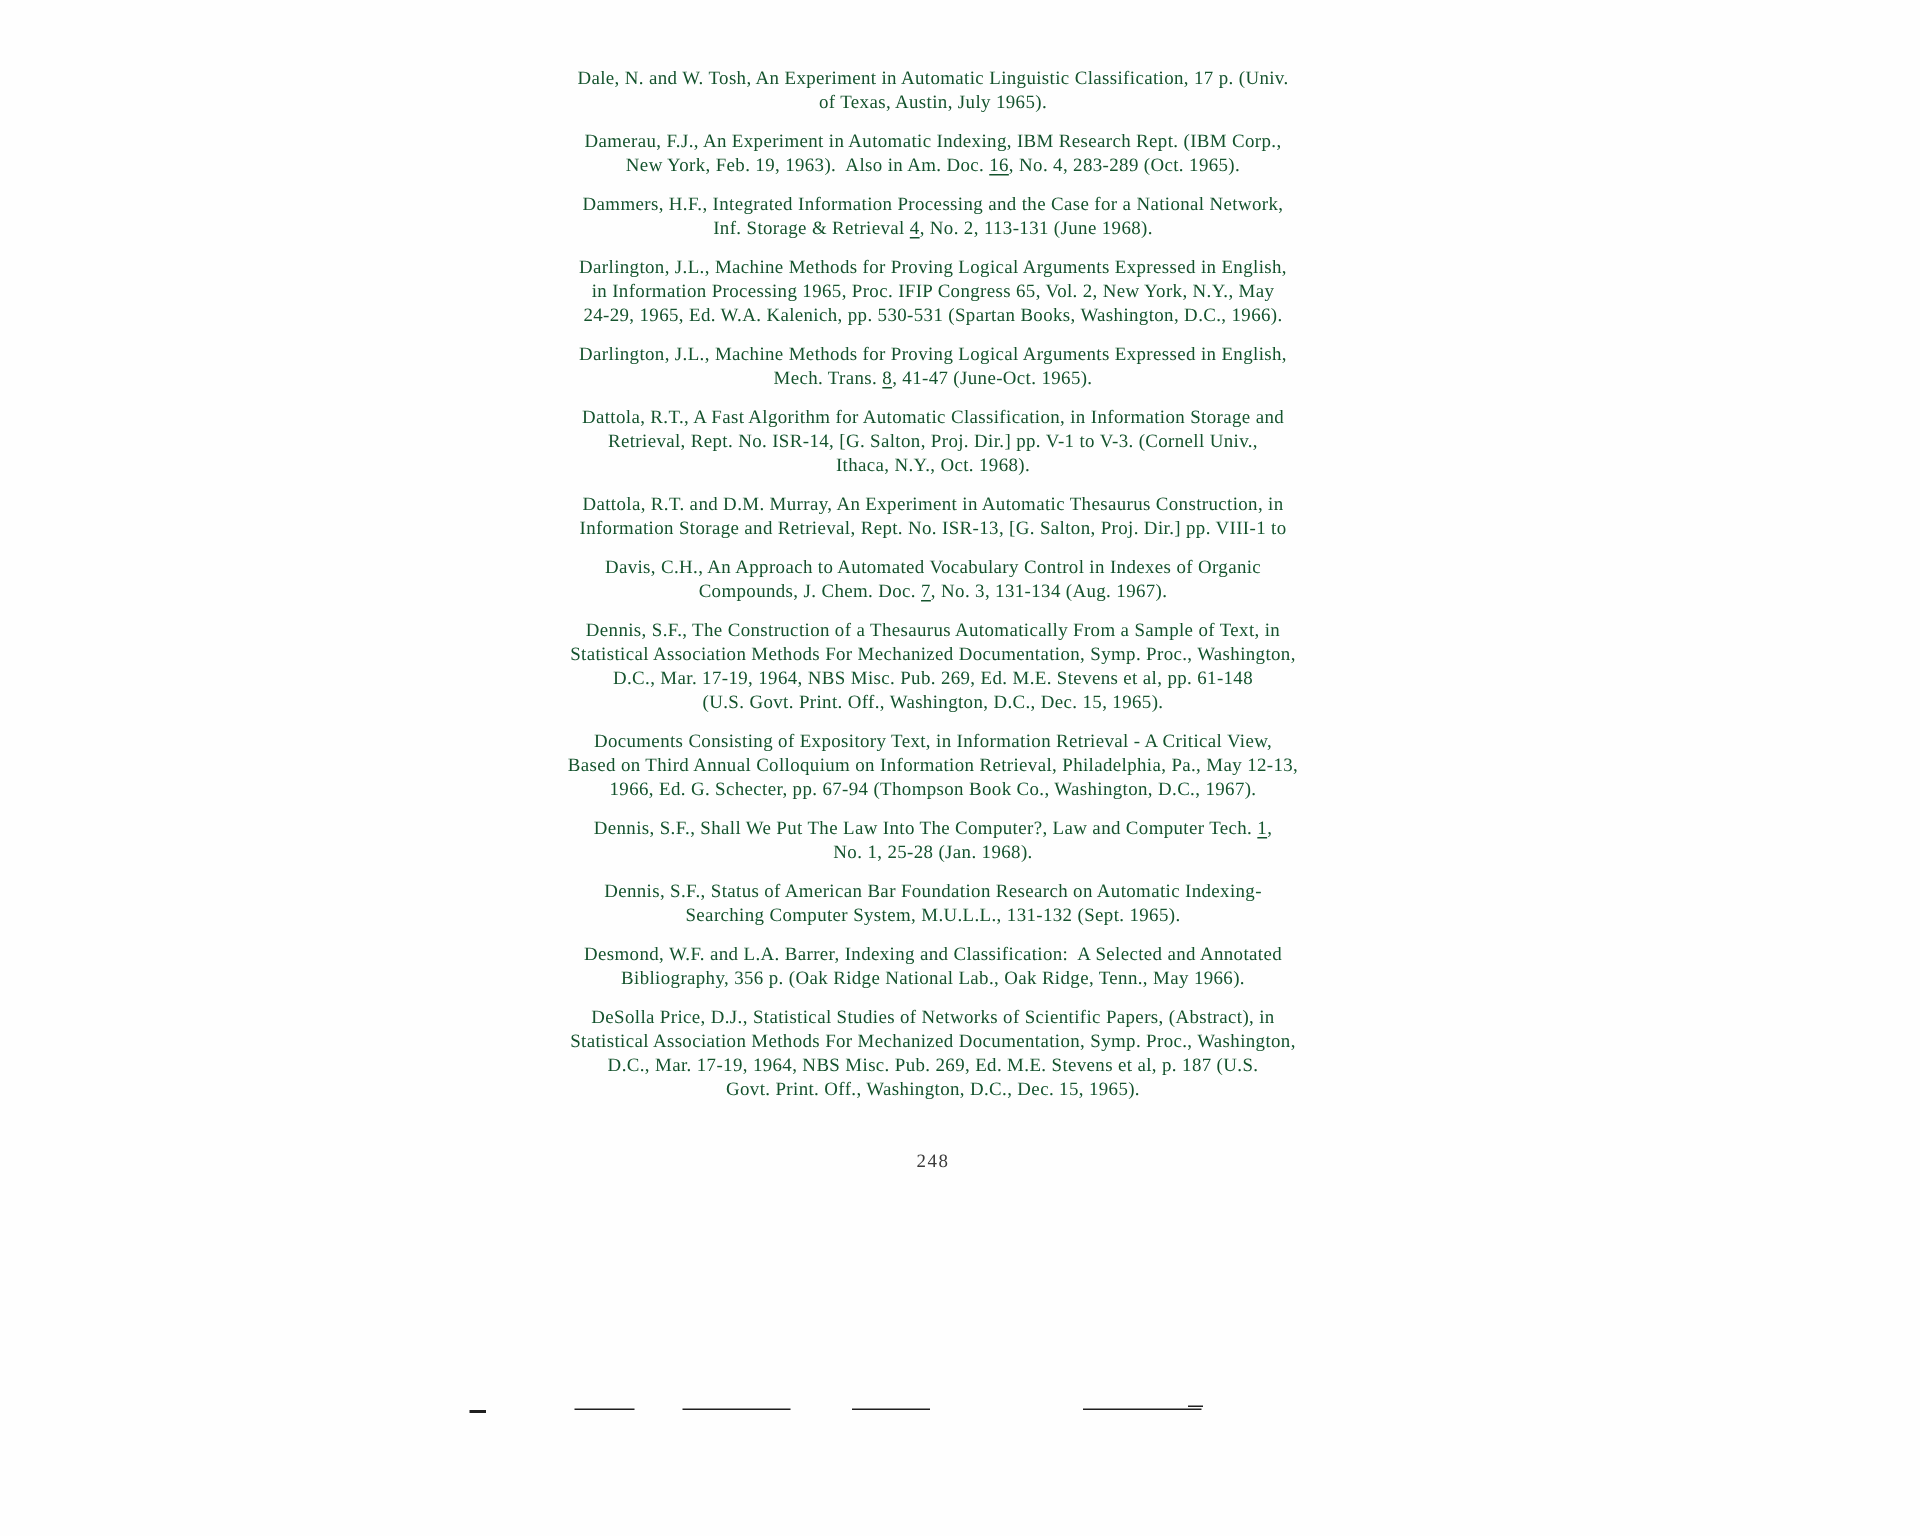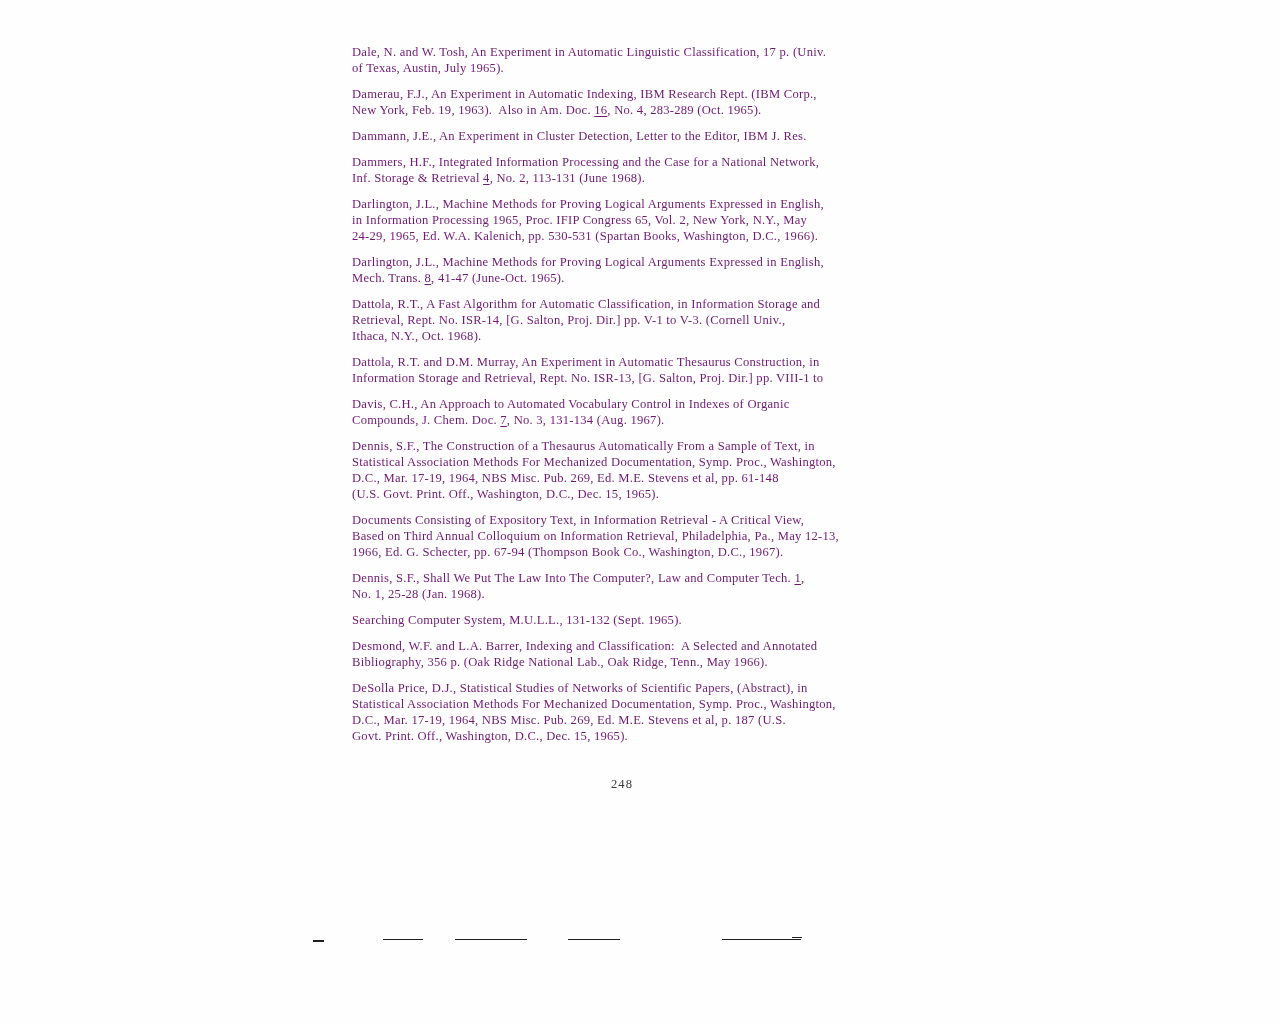--- a/index.html
+++ b/index.html
@@ -23,21 +23,22 @@
   }
   .ref {
     margin: 0 0 10px 0;
   }
   .line {
     white-space: pre;
     font-size: 12.6px;
     line-height: 16px;
     height: 16px;
     letter-spacing: 0.25px;
-    color: #701a75;
+    color: #14532d;
+    text-align: center;
   }
   .u {
     text-decoration: underline;
     text-underline-offset: 2px;
   }
   .page-number {
     margin-top: 33px;
     text-align: center;
     font-size: 12.6px;
     letter-spacing: 1px;
@@ -63,21 +64,20 @@
     <div id="refs">
         <div class="ref">
           <div class="line"><span>Dale, N. and W. Tosh, An Experiment in Automatic Linguistic Classification, 17 p. (Univ.</span></div>
           <div class="line"><span>of Texas, Austin, July 1965).</span></div>
         </div>
         <div class="ref">
           <div class="line"><span>Damerau, F.J., An Experiment in Automatic Indexing, IBM Research Rept. (IBM Corp.,</span></div>
           <div class="line"><span>New York, Feb. 19, 1963).  Also in Am. Doc. </span><span class="u">16</span><span>, No. 4, 283-289 (Oct. 1965).</span></div>
         </div>
         <div class="ref">
-          <div class="line"><span>Dammann, J.E., An Experiment in Cluster Detection, Letter to the Editor, IBM J. Res.</span></div>
         </div>
         <div class="ref">
           <div class="line"><span>Dammers, H.F., Integrated Information Processing and the Case for a National Network,</span></div>
           <div class="line"><span>Inf. Storage &amp; Retrieval </span><span class="u">4</span><span>, No. 2, 113-131 (June 1968).</span></div>
         </div>
         <div class="ref">
           <div class="line"><span>Darlington, J.L., Machine Methods for Proving Logical Arguments Expressed in English,</span></div>
           <div class="line"><span>in Information Processing 1965, Proc. IFIP Congress 65, Vol. 2, New York, N.Y., May</span></div>
           <div class="line"><span>24-29, 1965, Ed. W.A. Kalenich, pp. 530-531 (Spartan Books, Washington, D.C., 1966).</span></div>
         </div>
@@ -107,20 +107,21 @@
         <div class="ref">
           <div class="line"><span>Documents Consisting of Expository Text, in Information Retrieval - A Critical View,</span></div>
           <div class="line"><span>Based on Third Annual Colloquium on Information Retrieval, Philadelphia, Pa., May 12-13,</span></div>
           <div class="line"><span>1966, Ed. G. Schecter, pp. 67-94 (Thompson Book Co., Washington, D.C., 1967).</span></div>
         </div>
         <div class="ref">
           <div class="line"><span>Dennis, S.F., Shall We Put The Law Into The Computer?, Law and Computer Tech. </span><span class="u">1</span><span>,</span></div>
           <div class="line"><span>No. 1, 25-28 (Jan. 1968).</span></div>
         </div>
         <div class="ref">
+          <div class="line"><span>Dennis, S.F., Status of American Bar Foundation Research on Automatic Indexing-</span></div>
           <div class="line"><span>Searching Computer System, M.U.L.L., 131-132 (Sept. 1965).</span></div>
         </div>
         <div class="ref">
           <div class="line"><span>Desmond, W.F. and L.A. Barrer, Indexing and Classification:  A Selected and Annotated</span></div>
           <div class="line"><span>Bibliography, 356 p. (Oak Ridge National Lab., Oak Ridge, Tenn., May 1966).</span></div>
         </div>
         <div class="ref">
           <div class="line"><span>DeSolla Price, D.J., Statistical Studies of Networks of Scientific Papers, (Abstract), in</span></div>
           <div class="line"><span>Statistical Association Methods For Mechanized Documentation, Symp. Proc., Washington,</span></div>
           <div class="line"><span>D.C., Mar. 17-19, 1964, NBS Misc. Pub. 269, Ed. M.E. Stevens et al, p. 187 (U.S.</span></div>

